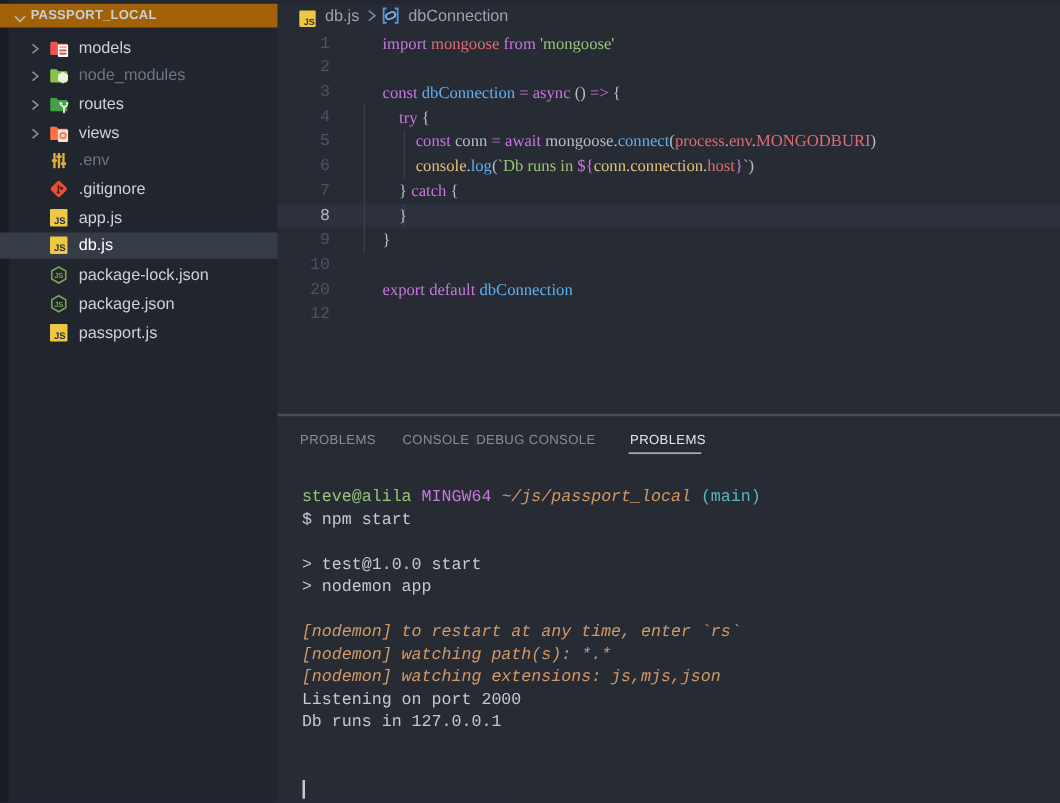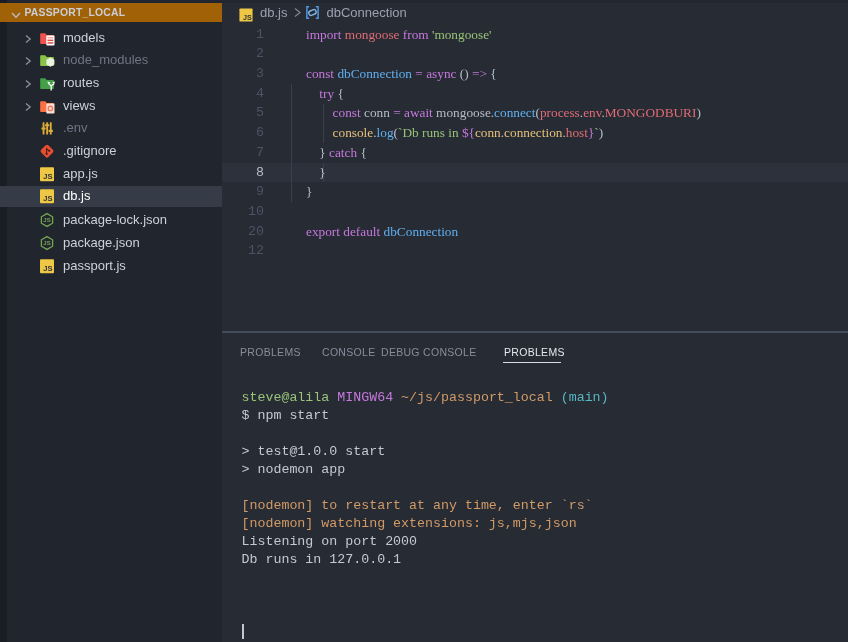--- a/index.html
+++ b/index.html
@@ -20,21 +20,21 @@
 
 #crumbs { position:absolute; left:222px; top:0; width:626px; height:24px; }
 #gutter { position:absolute; left:222px; top:24.6px; width:42px; text-align:right;
   font-family:"Liberation Mono",monospace; font-size:13.3px; line-height:19.7px; color:#4c5364; }
 #gutter div, #code div, #term div { white-space:pre; height:auto; }
 #code { position:absolute; left:306px; top:24.6px; font-family:Liberation Serif, serif;
   font-size:13.3px; line-height:19.7px; color:#b6bdc9; }
 #curline { position:absolute; left:222px; top:162.5px; width:626px; height:19.7px; background:#2c313c; }
 .guide { position:absolute; width:1px; background:#39404c; }
 .P { color:#c678dd; } .R { color:#e06c75; } .G { color:#98c379; }
-.Y { color:#e5c07b;margin-top:35px; } .B { color:#61afef; } .O { color:#d19a66; }
+.Y { color:#e5c07b;margin-top:35px; } .B { color:#61afef; } .O { color:#d19a66;font-style:italic; }
 
 #pdivider { position:absolute; left:222px; top:331px; width:626px; height:1.5px; background:#454c59; }
 .ptab { position:absolute; top:345.5px; font-size:10.5px; letter-spacing:0.3px; color:#878e9b; }
 #tactive { color:#e4e7ec; }
 #tabline { position:absolute; left:503px; top:361.5px; width:58px; height:1.5px; background:#d9dce2; }
 #term { position:absolute; left:241.5px; top:388.5px; font-family:"Liberation Mono",monospace;
   font-size:13.3px; line-height:18px; color:#c3c9d4; }
 #cursor { position:absolute; left:241.5px; top:623.5px; width:2px; height:15.5px; background:#c2c8d2; }
 </style>
 </head>
@@ -223,17 +223,18 @@
 <div class="ptab" id="tactive" style="left:504px">PROBLEMS</div>
 <div id="tabline"></div>
 <div id="term">
     <div><span class="G">steve@alila</span> <span class="P">MINGW64</span> <span class="O">~/js/passport_local</span> <span style="color:#56b6c2">(main)</span></div>
 <div>$ npm start</div>
 <div>&nbsp;</div>
 <div>&gt; test@1.0.0 start</div>
 <div>&gt; nodemon app</div>
 <div>&nbsp;</div>
 <div><span class="O">[nodemon] to restart at any time, enter `rs`</span></div>
+<div><span class="O">[nodemon] watching path(s): *.*</span></div>
 <div><span class="O">[nodemon] watching extensions: js,mjs,json</span></div>
 <div>Listening on port 2000</div>
 <div>Db runs in 127.0.0.1</div>
   </div>
 <div id="cursor"></div>
 
 </body></html>

